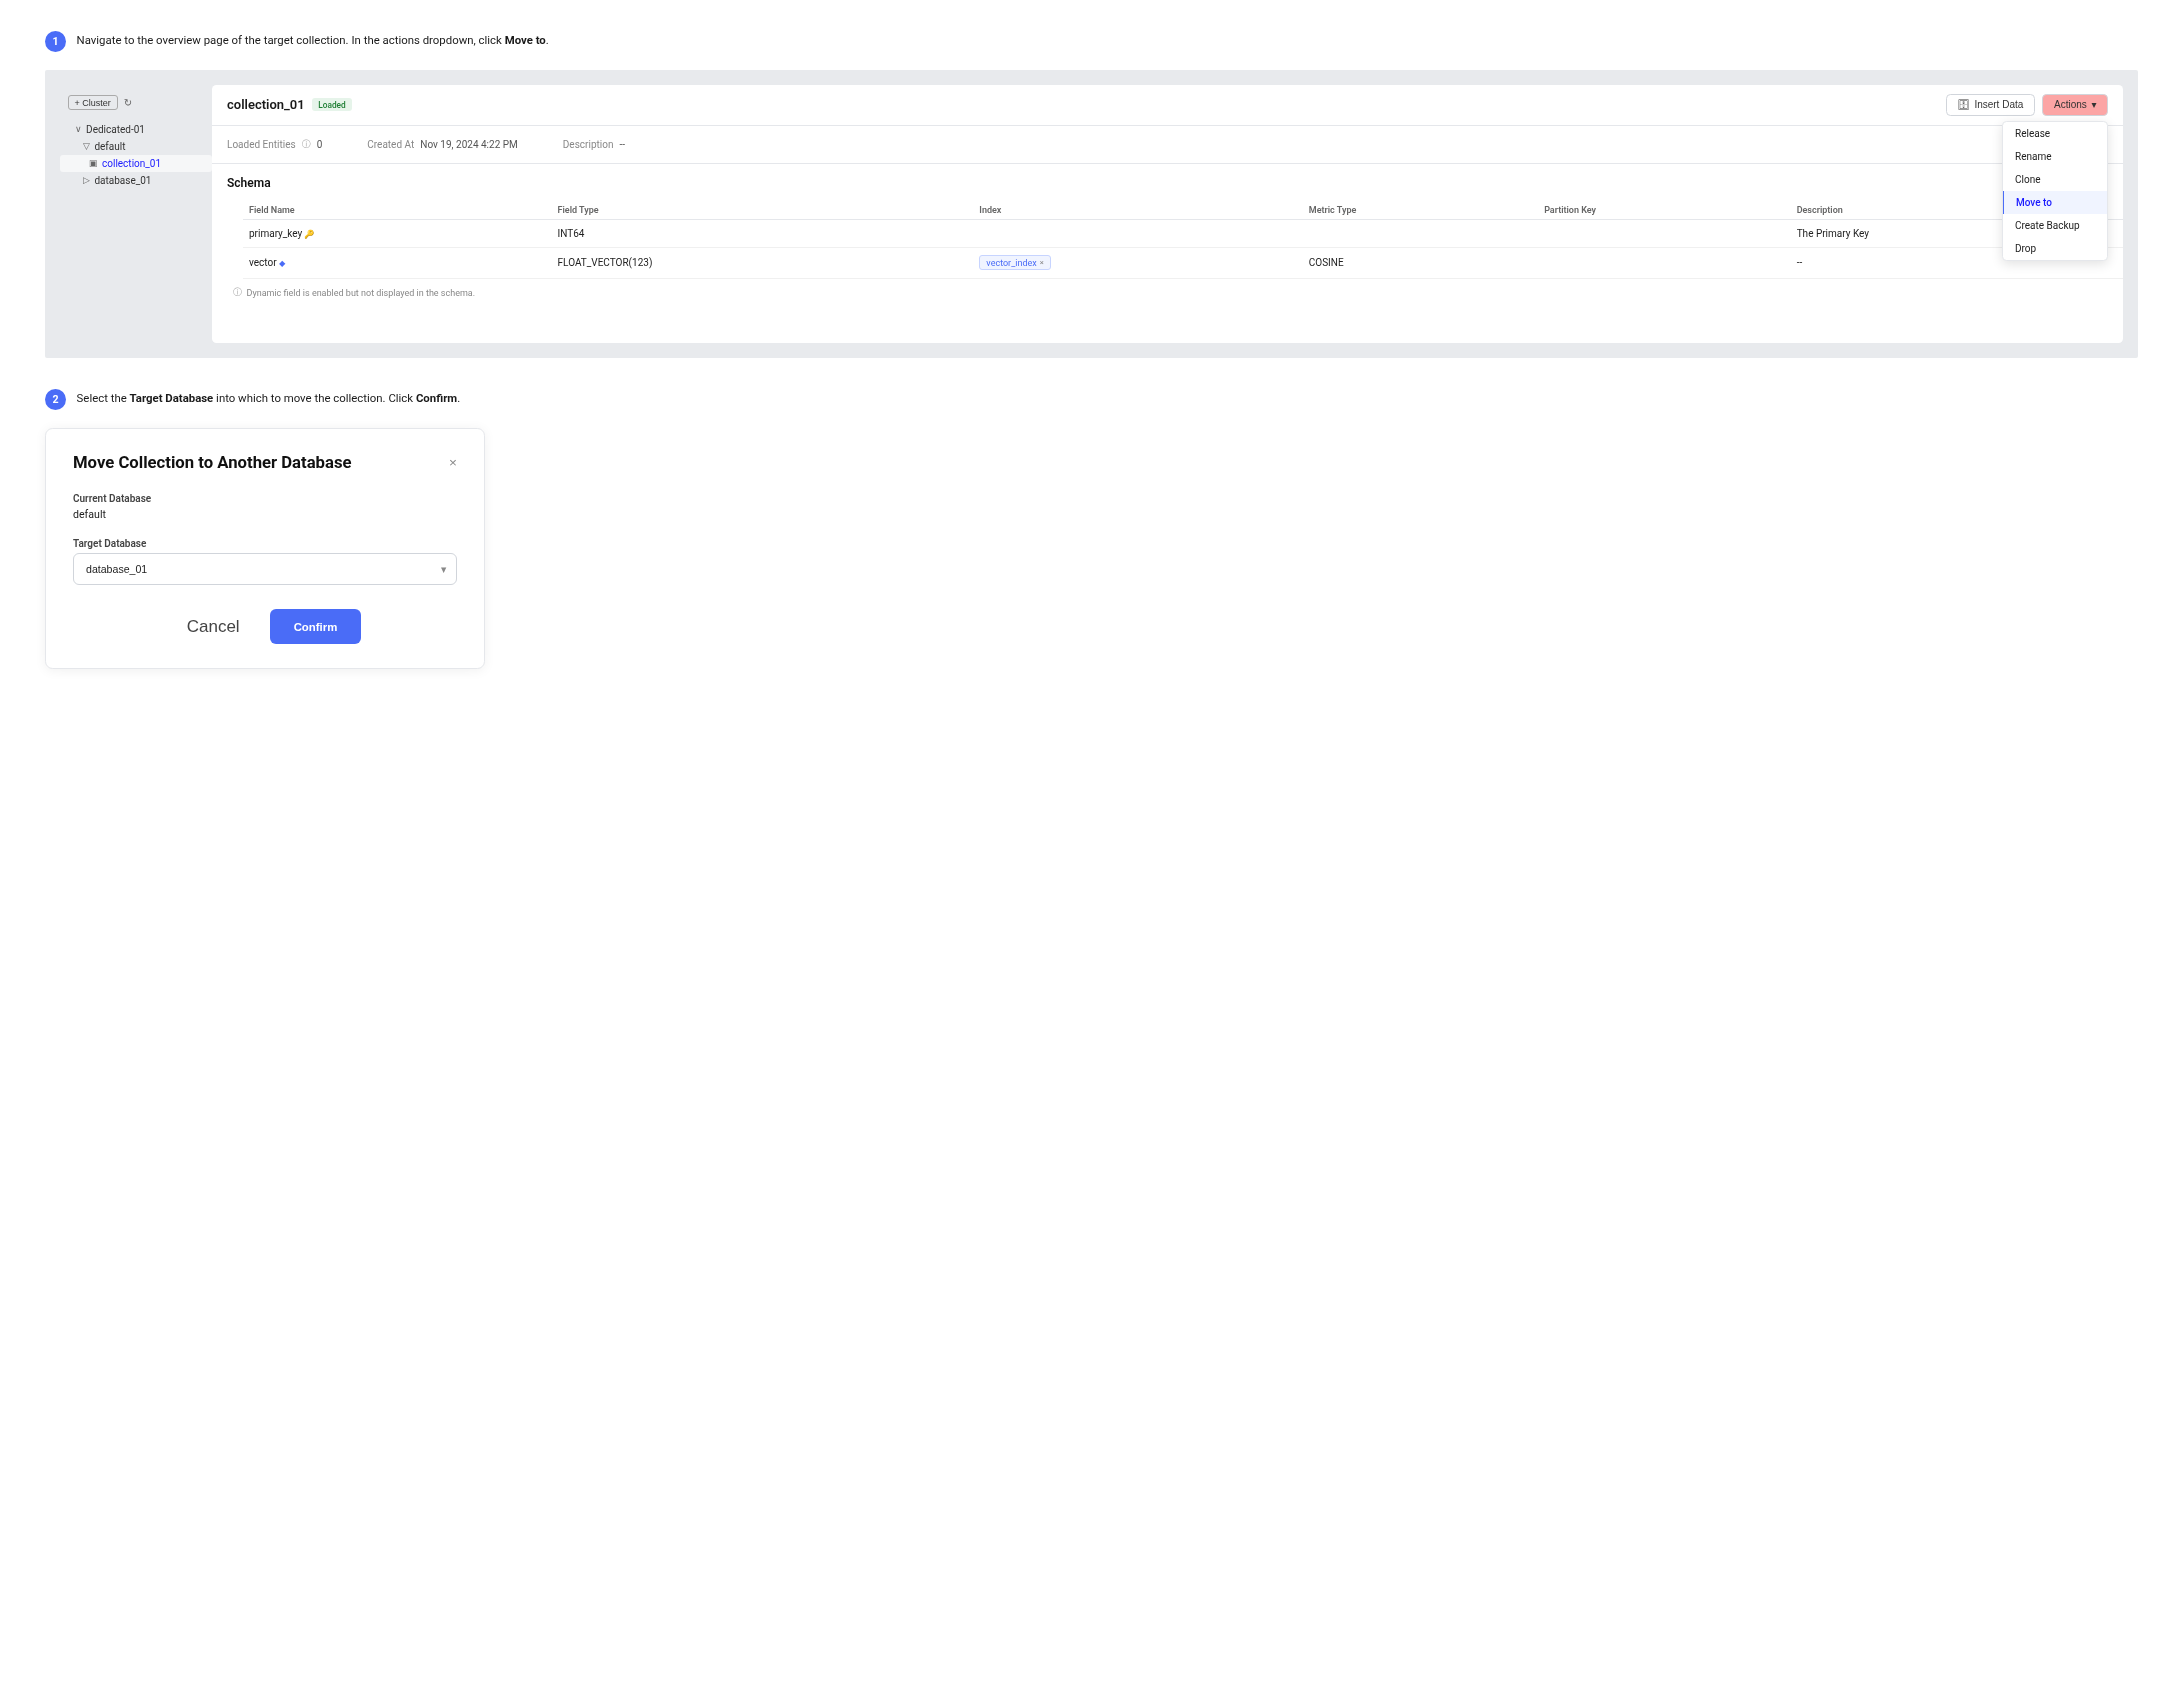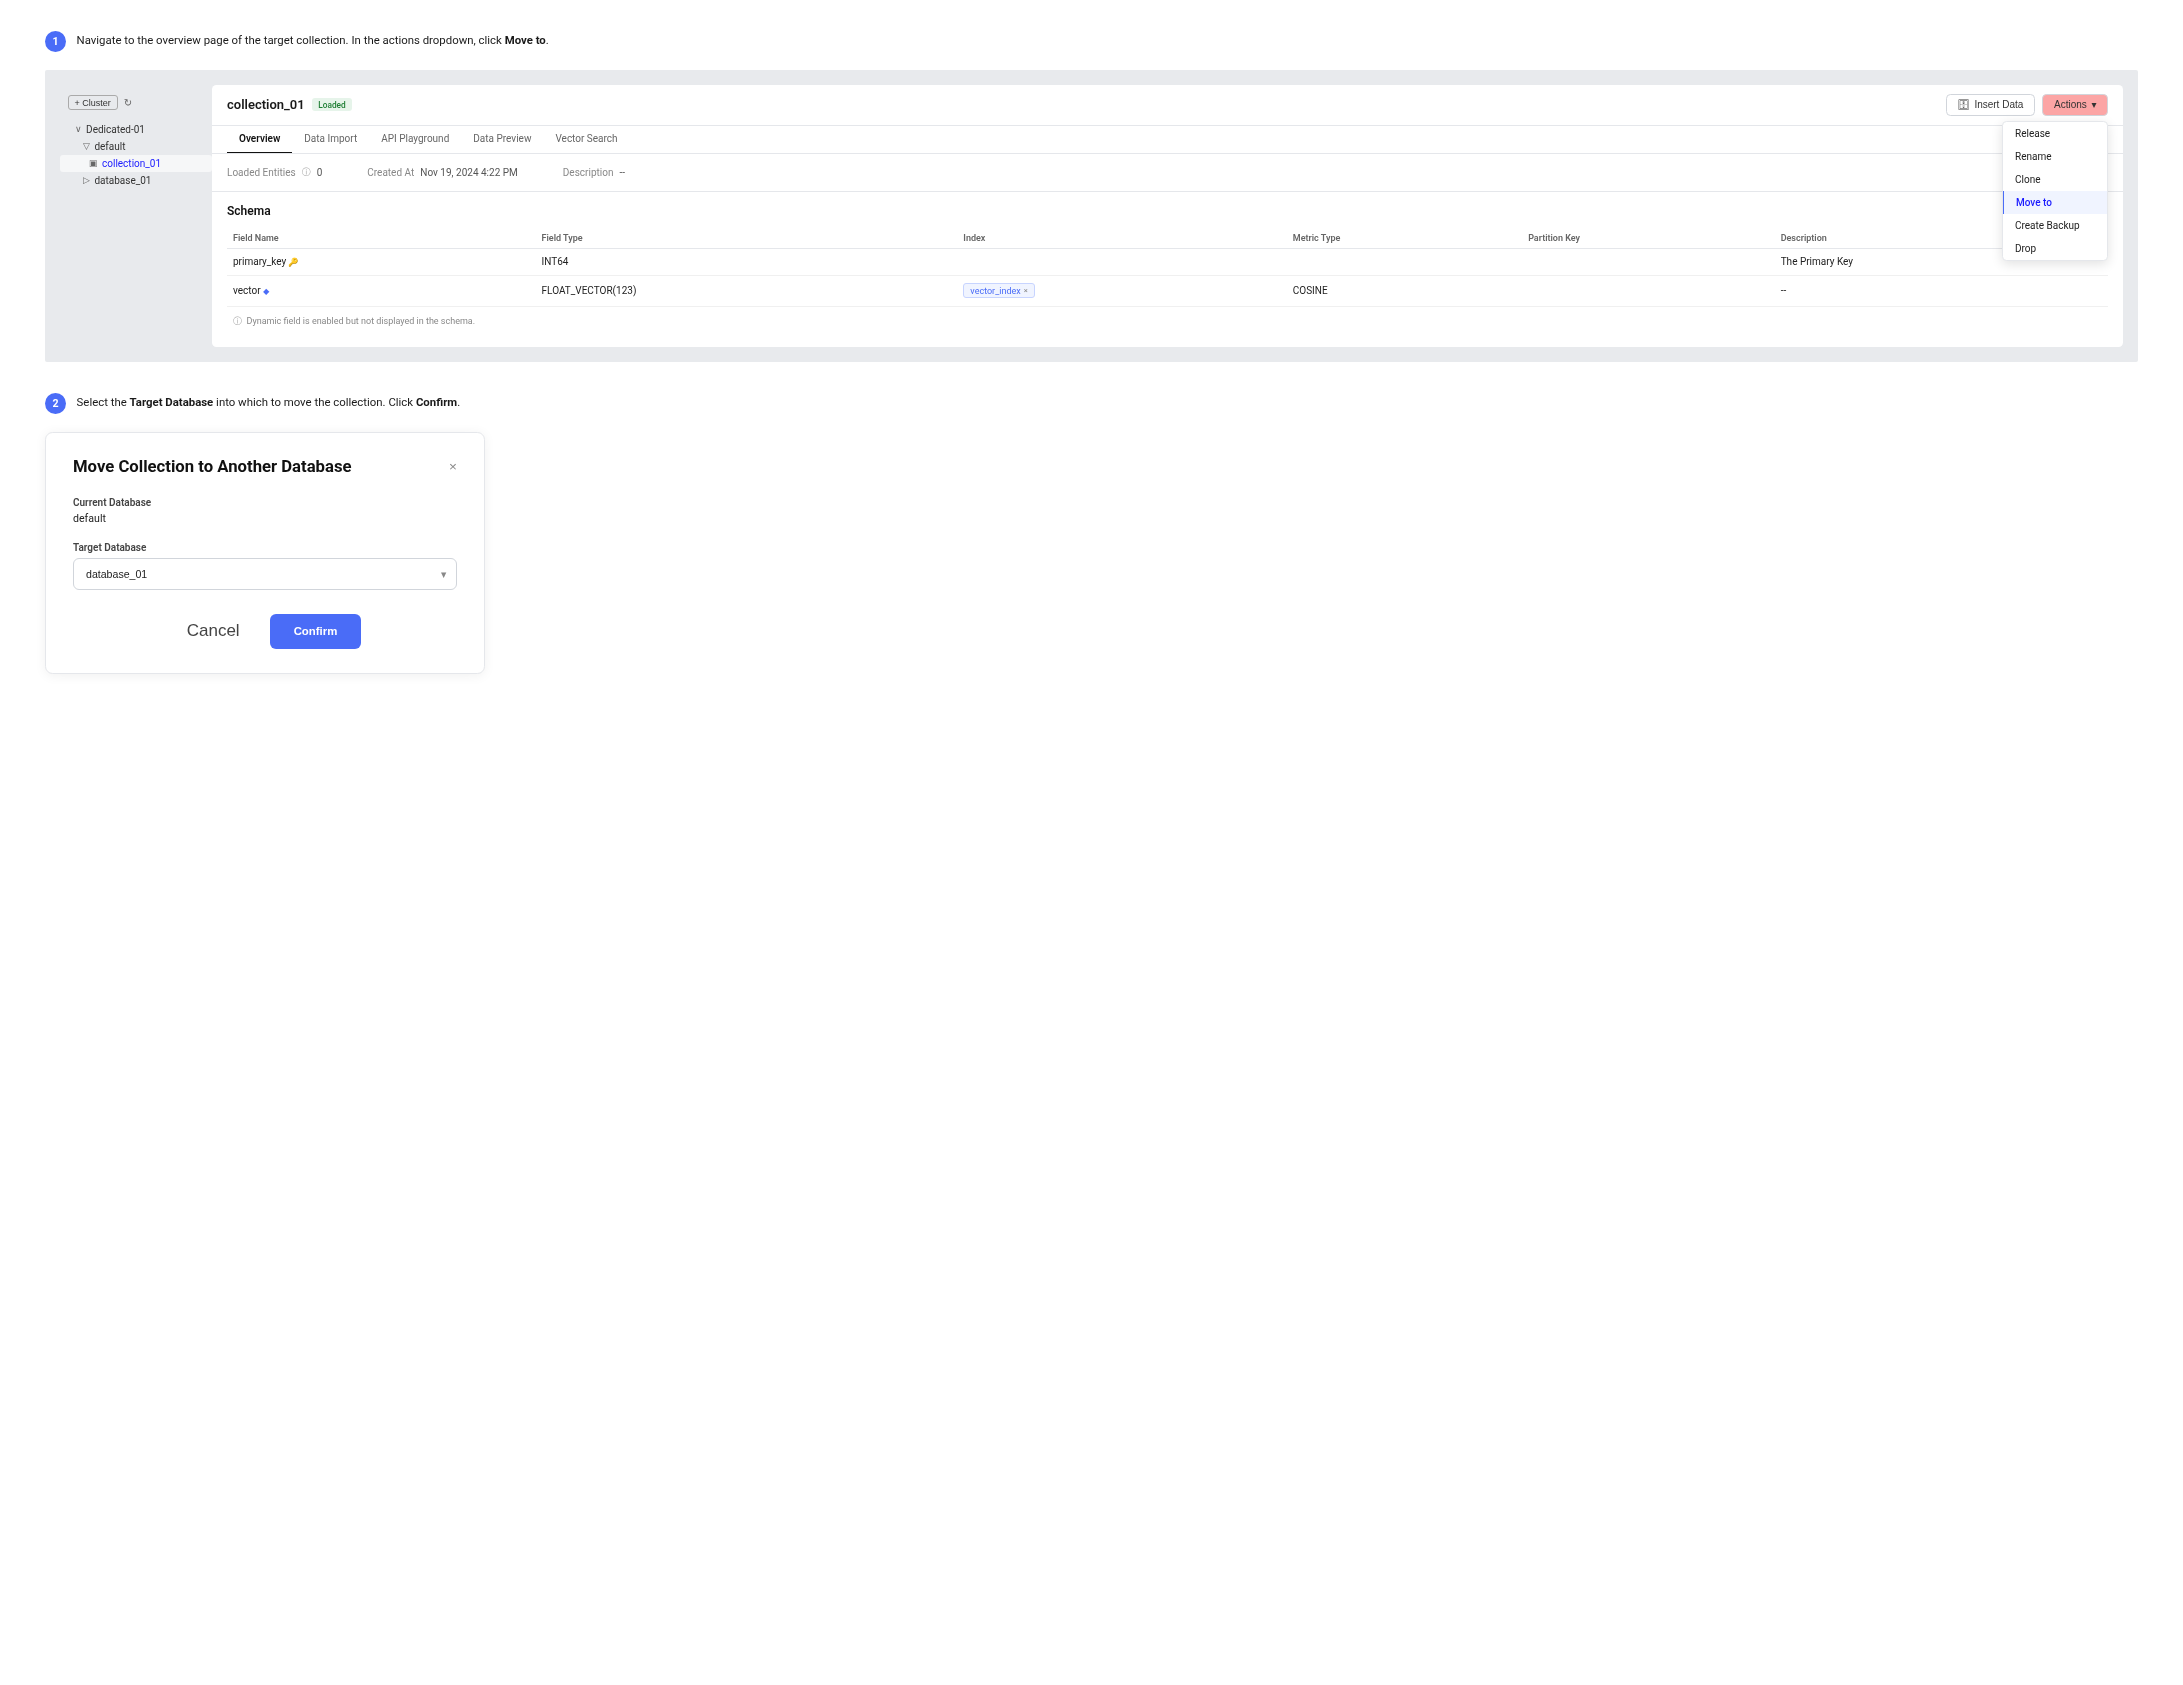--- a/index.html
+++ b/index.html
@@ -220,21 +220,21 @@
     .meta-label { color: #888; }
 
     
     .schema-section { padding: 12px 15px; }
     .schema-title {
       font-size: 12px;
       font-weight: 600;
       margin-bottom: 10.6px;
       color: #111;
     }
-    .schema-table { width: 100%; border-collapse: collapse; }
+    .schema-table { width: 100%; border-collapse: collapse; margin-left: 16px; }
     .schema-table th {
       text-align: left;
       font-size: 9px;
       font-weight: 600;
       color: #666;
       padding: 4.5px 6px;
       border-bottom: 0.8px solid #e5e7eb;
     }
     .schema-table td {
       font-size: 10px;
@@ -413,27 +413,20 @@
             <div class="dropdown-item">Release</div>
             <div class="dropdown-item">Rename</div>
             <div class="dropdown-item">Clone</div>
             <div class="dropdown-item highlighted">Move to</div>
             <div class="dropdown-item">Create Backup</div>
             <div class="dropdown-item">Drop</div>
           </div>
         </div>
       </div>
 
-      <div class="tabs">
-        <div class="tab active">Overview</div>
-        <div class="tab">Data Import</div>
-        <div class="tab">API Playground</div>
-        <div class="tab">Data Preview</div>
-        <div class="tab">Vector Search</div>
-      </div>
 
       <div class="overview-meta">
         <div class="meta-item">
           <span class="meta-label">Loaded Entities</span>
           <span style="color:#aaa;font-size:9px;">ⓘ</span>
           <span>0</span>
         </div>
         <div class="meta-item">
           <span class="meta-label">Created At</span>
           <span>Nov 19, 2024 4:22 PM</span>

